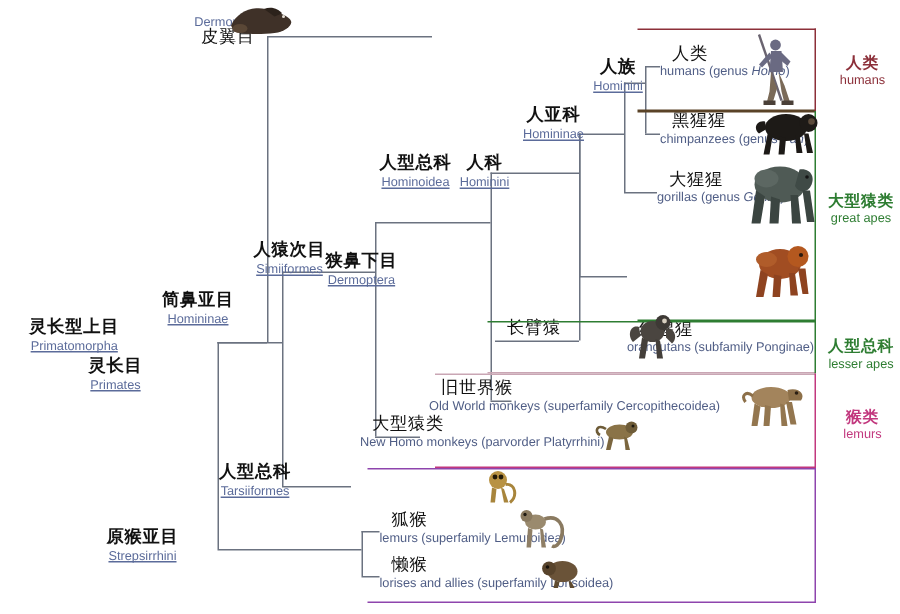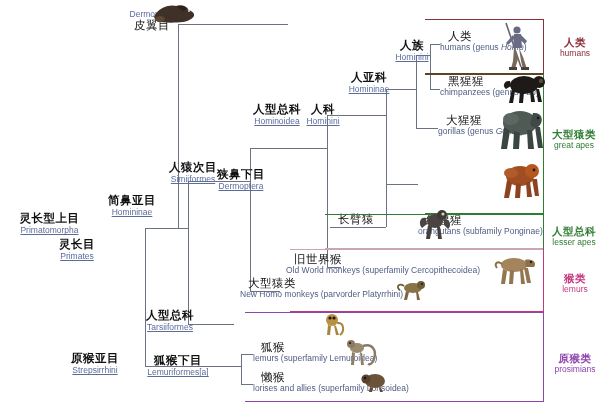--- a/index.html
+++ b/index.html
@@ -205,24 +205,20 @@
   <div class="node" style="left:132px; top:305px; width:76px;">
     <span class="zh">人型总科</span>
     <span class="la">Tarsiiformes</span>
   </div>
 
   <div class="node" style="left:57px; top:348px; width:76px;">
     <span class="zh">原猴亚目</span>
     <span class="la">Strepsirrhini</span>
   </div>
 
-  <div class="node" style="left:134px; top:350px; width:88px;">
-    <span class="zh">狐猴下目</span>
-    <span class="la">Lemuriformes[a]</span>
-  </div>
 
   <div class="leaf" style="left:112px; top:10px; text-align:center; width:80px;">
     <span class="la" style="color:#5b6b9a;">Dermoptera</span>
     <span class="zh" style="padding-left:0;">皮翼目</span>
   </div>
 
   <div class="leaf" style="left:440px; top:30px;">
     <span class="zh">人类</span>
     <span class="la"><span>humans (genus </span><i>Homo</i><span>)</span></span>
   </div>
@@ -304,24 +300,20 @@
   </div>
   <div class="grouplabel" style="left:552px; top:272px; width:46px; color:#c2387e;">
     <span class="zh">猴类</span>
     <span class="en">lemurs</span>
   </div>
 
   <div class="bracket" style="left:245px; top:312px; width:299px; height:90px;">
     <div class="top" style="top:0; background:#8e44ad;"></div>
     <div class="bottom" style="bottom:0; background:#8e44ad;"></div>
     <div class="side" style="background:#8e44ad;"></div>
-  </div>
-  <div class="grouplabel" style="left:550px; top:352px; width:50px; color:#8e44ad;">
-    <span class="zh">原猴类</span>
-    <span class="en">prosimians</span>
   </div>
 
   <div class="animal" style="left:150px; top:2px;">
     <svg width="46" height="24" viewBox="0 0 46 24">
       <path d="M4 15 C8 6 18 2 27 4 C36 6 43 9 44 12 C45 15 40 19 33 20 C24 21 12 21 6 19 Z" fill="#3f3128"></path>
       <path d="M26 4 C31 2 36 4 38 7 L33 9 Z" fill="#2c221b"></path>
       <ellipse cx="10" cy="17" rx="5" ry="3" fill="#5a4736"></ellipse>
       <circle cx="39" cy="9" r="1" fill="#e8e2d8"></circle>
     </svg>
   </div>

